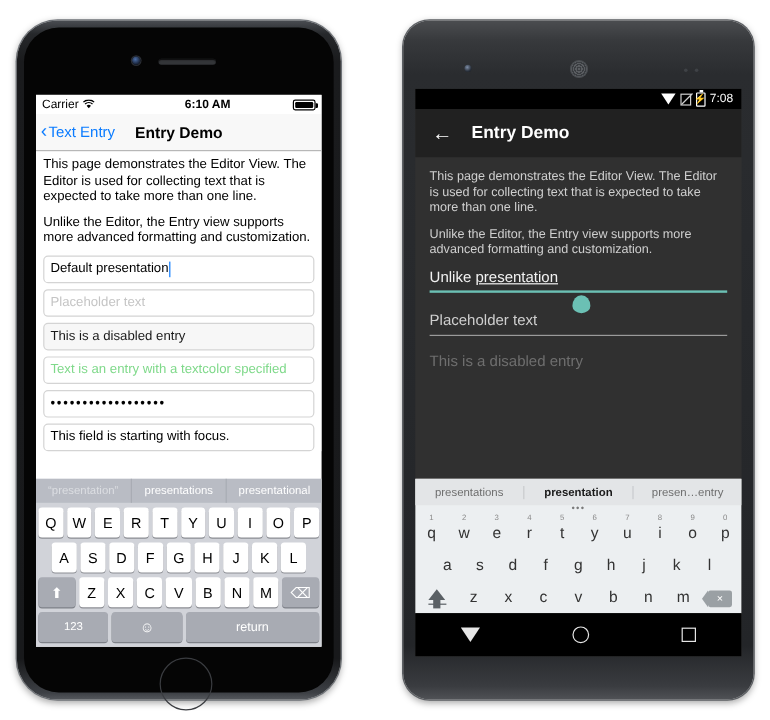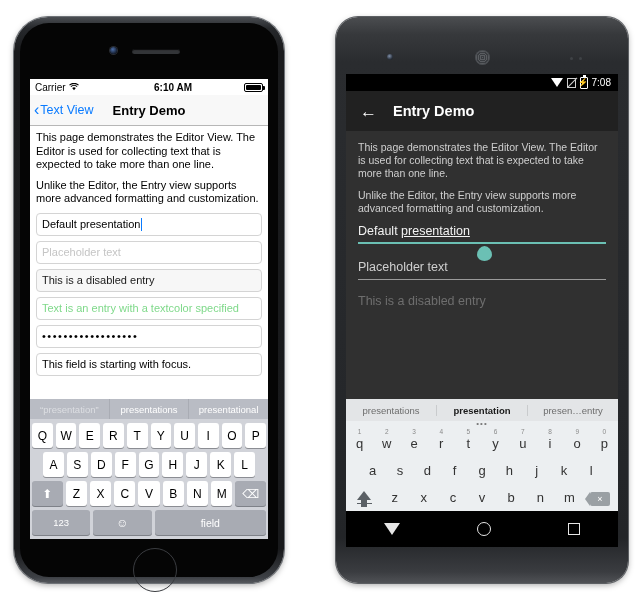--- a/index.html
+++ b/index.html
@@ -161,21 +161,21 @@
       <div class="right">
         <span class="batt">
             <i></i>
           </span>
       </div>
     </div>
 
     <div class="ios-nav">
       <div class="ios-back">
         <span class="ios-chev">‹</span>
-        <span>Text View</span>
+        <span>Text Entry</span>
       </div>
       <div class="ios-title">Entry Demo</div>
     </div>
 
     <div class="ios-body">
       <p class="ios-para">This page demonstrates the Editor View. The Editor is used for collecting text that is expected to take more than one line.</p>
       <p class="ios-para">Unlike the Editor, the Entry view supports more advanced formatting and customization.</p>
 
       <div class="ios-field">
         <span>Default presentation</span>
@@ -238,21 +238,21 @@
         <div class="key">V</div>
         <div class="key">B</div>
         <div class="key">N</div>
         <div class="key">M</div>
         <div class="key grey wide">⌫</div>
       </div>
 
       <div class="kb-row">
         <div class="key grey num">123</div>
         <div class="key grey emoji">☺</div>
-        <div class="key grey ret">field</div>
+        <div class="key grey ret">return</div>
       </div>
     </div>
   </div>
 </div>
 
 <div id="android">
   <div class="an-cam"></div>
   <div class="an-speaker"></div>
   <div class="an-sensor">
       <i style="left:0"></i>
@@ -273,21 +273,21 @@
     <div class="an-appbar">
       <span class="an-arrow">←</span>
       <span class="an-title">Entry Demo</span>
     </div>
 
     <div class="an-body">
       <p class="an-para">This page demonstrates the Editor View. The Editor is used for collecting text that is expected to take more than one line.</p>
       <p class="an-para">Unlike the Editor, the Entry view supports more advanced formatting and customization.</p>
 
       <div class="an-entry">
-        <div class="val"><span>Default </span><u>presentation</u></div>
+        <div class="val"><span>Unlike </span><u>presentation</u></div>
         <div class="line"></div>
         <div class="an-handle"></div>
       </div>
 
       <div class="an-entry plain" style="margin-top:16px;">
         <div class="ph">Placeholder text</div>
         <div class="line"></div>
       </div>
 
       <div class="an-entry plain" style="margin-top:14px;">

